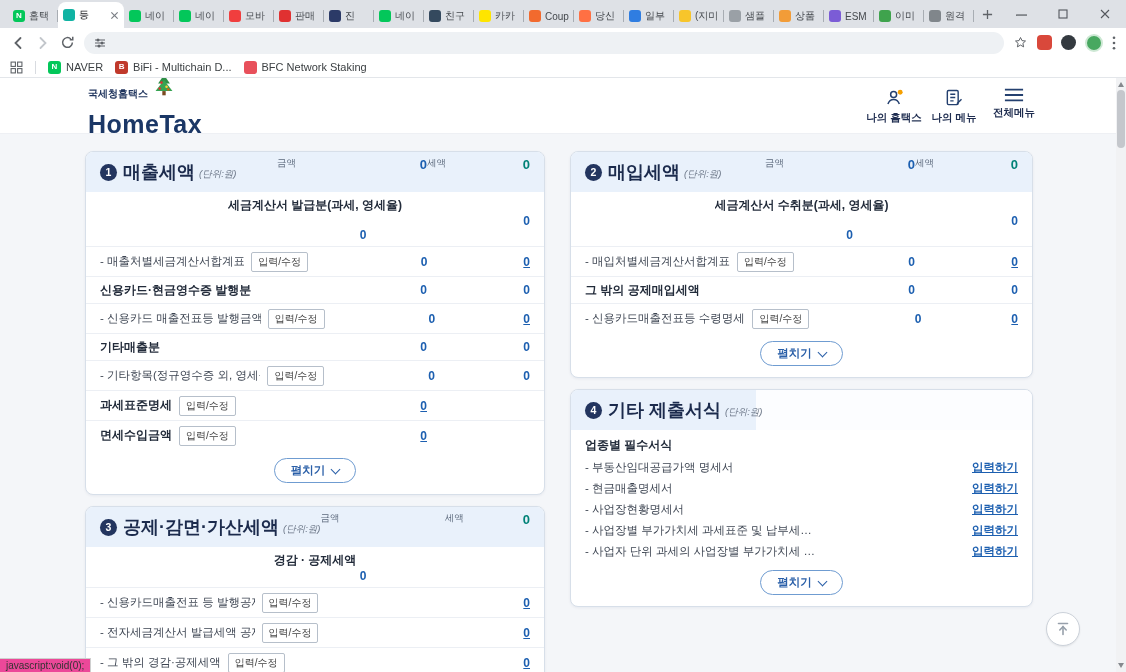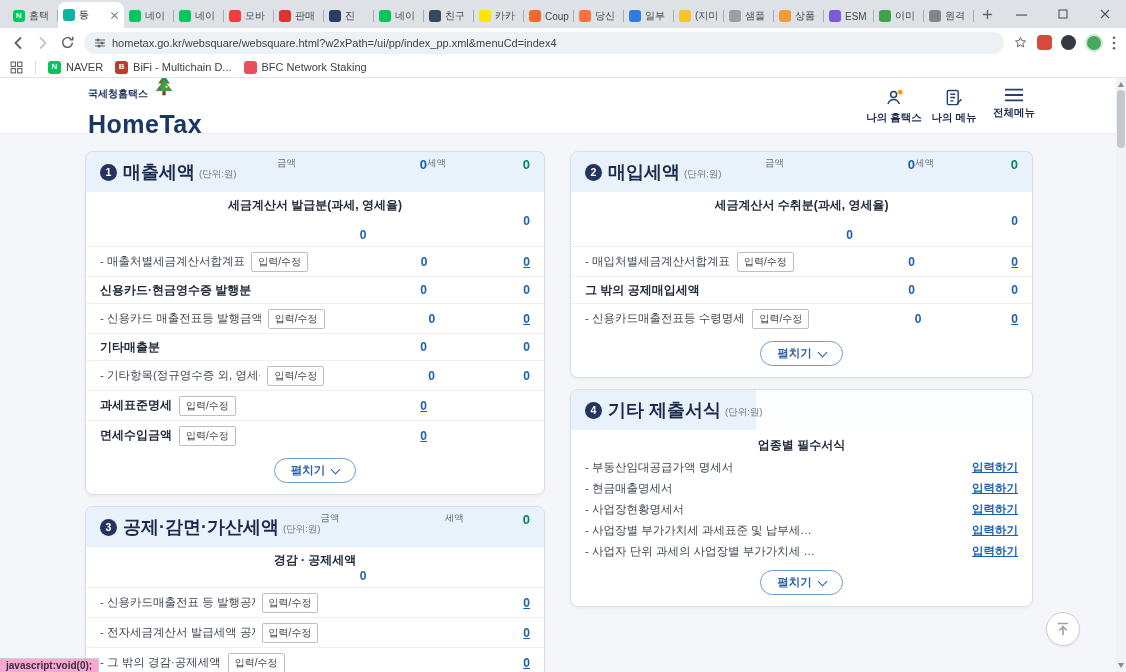--- a/index.html
+++ b/index.html
@@ -51,47 +51,47 @@
 
   .content{display:flex;gap:25px;padding:17px 0 0 85px;align-items:flex-start;}
   .pcol{display:flex;flex-direction:column;gap:11px;}
   .pcol1{width:460px;}
   .pcol2{width:463px;}
   .panel{background:#fff;border:1px solid #d7dfe9;border-radius:8px;box-shadow:0 1px 3px rgba(20,40,80,.06);overflow:hidden;width:100%;}
   .phead{display:flex;align-items:center;background:#e9f1fb;padding:5px 14px;min-height:40px;}
   .phead.partial{background:linear-gradient(90deg,#e9f1fb 0,#e9f1fb 185px,#fcfdff 185px);}
   .pnum{width:17px;height:17px;border-radius:50%;background:#23355f;color:#fff;font-size:10.5px;font-weight:700;display:flex;align-items:center;justify-content:center;margin-right:6px;flex:0 0 auto;}
   .ptitle{font-size:18px;font-weight:800;color:#1c2b4d;white-space:nowrap;}
-  .punit{font-size:9.5px;color:#6b7687;margin-left:4px;margin-top:4px;white-space:nowrap;}
+  .punit{font-size:9.5px;color:#6b7687;margin-left:4px;margin-top:4px;white-space:nowrap;font-style:italic;}
   .hcell{display:flex;justify-content:space-between;height:30px;}
   .hcell.amt{width:150px;margin-left:auto;}
   .hcell.tax{width:103px;}
   .hlabel{font-size:9.5px;color:#5d6a7d;text-align:left;}
   .hval{font-size:13px;font-weight:800;text-align:right;}
   .blue{color:#1c5fb0;} .teal{color:#008277;}
   .prow{display:flex;align-items:center;padding:4.5px 14px;border-top:1px solid #eceff4;min-height:25px;}
   .prow.first{border-top:0;flex-direction:column;}
   .rlabel{font-size:11.5px;color:#3d4552;white-space:nowrap;overflow:hidden;}
   .prow.section .rlabel{font-weight:800;font-size:12px;color:#222b3a;}
   .editbtn{margin-left:7px;font-size:10px;color:#444;background:#fff;border:1px solid #b6bfca;border-radius:2px;padding:2px 6px;font-family:inherit;cursor:pointer;white-space:nowrap;flex:0 0 auto;}
   .rval{font-size:12px;font-weight:800;color:#1c5fb0;}
   .rval.amt{width:120px;margin-left:auto;text-align:right;}
   .rval.tax{width:103px;text-align:right;}
   .lnk{text-decoration:underline;cursor:pointer;}
   .expand-wrap{display:flex;justify-content:center;padding:8px 0 11px;}
   .expandbtn{display:flex;align-items:center;gap:7px;background:#fff;border:1px solid #6f9cd1;color:#2a5fa8;font-size:11.5px;font-weight:700;border-radius:13px;padding:4px 16px;cursor:pointer;font-family:inherit;}
   .chev{width:7px;height:7px;border-right:1.6px solid #2a5fa8;border-bottom:1.6px solid #2a5fa8;transform:rotate(45deg);margin-top:-3px;}
-  .p4row{display:flex;align-items:center;padding:3px 14px;min-height:21px;border-top:0;}
+  .p4row{display:flex;align-items:flex-start;padding:3px 14px;min-height:21px;border-top:0;}
   .p4row.section{padding-top:7px;}
   .p4row.section .rlabel{font-weight:800;font-size:12px;color:#222b3a;}
   .enterlnk{margin-left:auto;font-size:11.5px;font-weight:700;color:#1c5fb0;text-decoration:underline;cursor:pointer;white-space:nowrap;}
 
   
   .totop{position:absolute;right:36px;bottom:26px;width:34px;height:34px;border-radius:50%;background:#fff;border:1px solid #ccd2da;display:flex;align-items:center;justify-content:center;cursor:pointer;box-shadow:0 1px 2px rgba(0,0,0,.08);}
-  .statusbar{position:absolute;left:0;bottom:0;background:#f9a8d4;border:1px solid #cfcfcf;border-left:0;border-bottom:0;font-size:10px;color:#333;padding:1px 6px;z-index:5;font-weight:bold;}
+  .statusbar{position:absolute;left:0;bottom:0;background:#ec4899;border:1px solid #cfcfcf;border-left:0;border-bottom:0;font-size:10px;color:#333;padding:1px 6px;z-index:5;}
   .scrollbar{position:absolute;top:78px;right:0;width:10px;bottom:0;background:#f1f2f4;display:flex;flex-direction:column;align-items:center;}
   .sb-up{width:0;height:0;border-left:3px solid transparent;border-right:3px solid transparent;border-bottom:5px solid #85898e;margin-top:4px;}
   .sb-down{width:0;height:0;border-left:3px solid transparent;border-right:3px solid transparent;border-top:5px solid #85898e;margin-top:auto;margin-bottom:4px;}
   .sb-thumb{width:8px;height:58px;background:#c4c7cc;border-radius:4px;margin-top:3px;cursor:grab;}
 </style>
 </head>
 <body>
 
 <div class="screen">
 
@@ -220,21 +220,20 @@
       </span>
     <div class="urlpill">
       <span style="display:flex">
           <svg width="12" height="12" viewBox="0 0 12 12">
             <path d="M1 3h10M1 6h10M1 9h10" stroke="#5f6368" stroke-width="1.2"></path>
             <circle cx="4" cy="3" r="1.5" fill="#5f6368"></circle>
             <circle cx="8" cy="6" r="1.5" fill="#5f6368"></circle>
             <circle cx="5" cy="9" r="1.5" fill="#5f6368"></circle>
           </svg>
         </span>
-      <span class="urltext">hometax.go.kr/websquare/websquare.html?w2xPath=/ui/pp/index_pp.xml&amp;menuCd=index4</span>
     </div>
     <span class="navbtn">
         <svg width="15" height="15" viewBox="0 0 24 24">
           <path d="M12 4l2.4 5 5.6.6-4.2 3.8 1.2 5.6-5-2.9-5 2.9 1.2-5.6L4 9.6 9.6 9z" fill="none" stroke="#5f6368" stroke-width="1.6" stroke-linejoin="round"></path>
         </svg>
       </span>
     <span class="ext red"></span>
     <span class="ext dark"></span>
     <span class="avatar"></span>
     <span class="navbtn">

